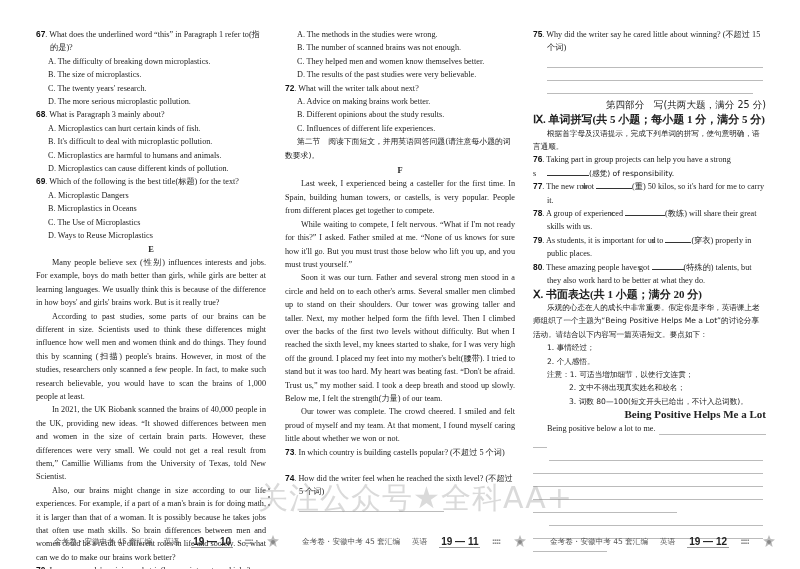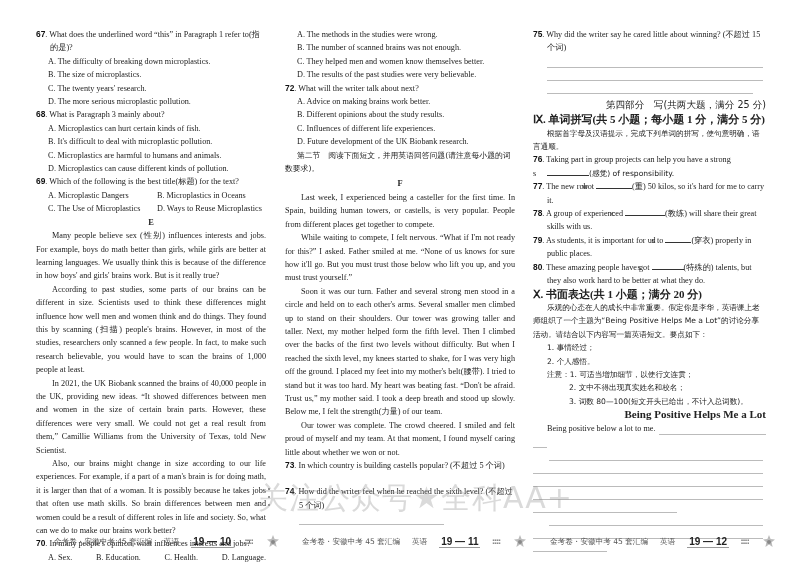--- a/index.html
+++ b/index.html
@@ -5,21 +5,21 @@
   * { box-sizing: border-box; margin: 0; padding: 0; }
   html, body { width: 800px; height: 569px; background: #ffffff; overflow: hidden; }
   body { font-family: "Liberation Serif", "DejaVu Serif", serif; color: #222; position: relative; }
   .col { position: absolute; top: 28px; font-size: 8.2px; line-height: 13.4px; }
   .col-1 { left: 36px; width: 230px; }
   .col-2 { left: 285px; width: 230px; }
   .col-3 { left: 533px; width: 233px; }
   .q { position: relative; padding-left: 0; }
   .qnum { font-family: "Liberation Sans", "DejaVu Sans", sans-serif; font-weight: bold; font-size: 8.4px; color: #111; }
   .opt { padding-left: 12px; }
-  .opt-row { display: flex; padding-left: 12px; }
+  .opt-row { display: flex; padding-left: 12px; flex-direction: column; }
   .opt-row span { flex: 1; }
   .opt-row4 { display: flex; padding-left: 12px; justify-content: space-between; padding-right: 0; }
   .sec-letter { text-align: center; font-weight: bold; font-size: 8.4px; }
   .para { text-indent: 16px; text-align: justify; }
   .zh { font-family: "DejaVu Sans", sans-serif; font-size: 7.6px; margin-top: 44px; }
   .subsec { text-indent: 12px; font-family: "DejaVu Sans", sans-serif; font-size: 7.8px; line-height: 13.4px; }
   .part-title { text-align: right; font-family: "DejaVu Sans", sans-serif; font-weight: normal; font-size: 9.6px; margin: 2px 0; }
   .roman-head { font-family: Liberation Serif, serif; font-weight: bold; font-size: 11px; }
   .zh-para { font-family: "DejaVu Sans", sans-serif; font-size: 7.6px; text-indent: 14px; line-height: 13.4px; }
   .zh-item { font-family: "DejaVu Sans", sans-serif; font-size: 7.6px; padding-left: 14px; }
@@ -110,21 +110,20 @@
   <div class="opt">B. The number of scanned brains was not enough.</div>
   <div class="opt">C. They helped men and women know themselves better.</div>
   <div class="opt">D. The results of the past studies were very believable.</div>
 
   <div class="q hang">
     <span class="qnum">72</span><span>. What will the writer talk about next?</span>
   </div>
   <div class="opt">A. Advice on making brains work better.</div>
   <div class="opt">B. Different opinions about the study results.</div>
   <div class="opt">C. Influences of different life experiences.</div>
-  <div class="opt">D. Future development of the UK Biobank research.</div>
 
   <div class="subsec">第二节　阅读下面短文，并用英语回答问题(请注意每小题的词数要求)。</div>
 
   <div class="sec-letter" style="margin-top:2px;">F</div>
   <div class="para">Last week, I experienced being a casteller for the first time. In Spain, building human towers, or castells, is very popular. People from different places get together to compete.</div>
   <div class="para">While waiting to compete, I felt nervous. “What if I'm not ready for this?” I asked. Father smiled at me. “None of us knows for sure how it'll go. But you must trust those below who lift you up, and you must trust yourself.”</div>
   <div class="para">Soon it was our turn. Father and several strong men stood in a circle and held on to each other's arms. Several smaller men climbed up to stand on their shoulders. Our tower was growing taller and taller. Next, my mother helped form the fifth level. Then I climbed over the backs of the first two levels without difficulty. But when I reached the sixth level, my knees started to shake, for I was very high off the ground. I placed my feet into my mother's belt(腰带). I tried to stand but it was too hard. My heart was beating fast. “Don't be afraid. Trust us,” my mother said. I took a deep breath and stood up slowly. Below me, I felt the strength(力量) of our team.</div>
   <div class="para">Our tower was complete. The crowd cheered. I smiled and felt proud of myself and my team. At that moment, I found myself caring little about whether we won or not.</div>
 
   <div class="q hang">

